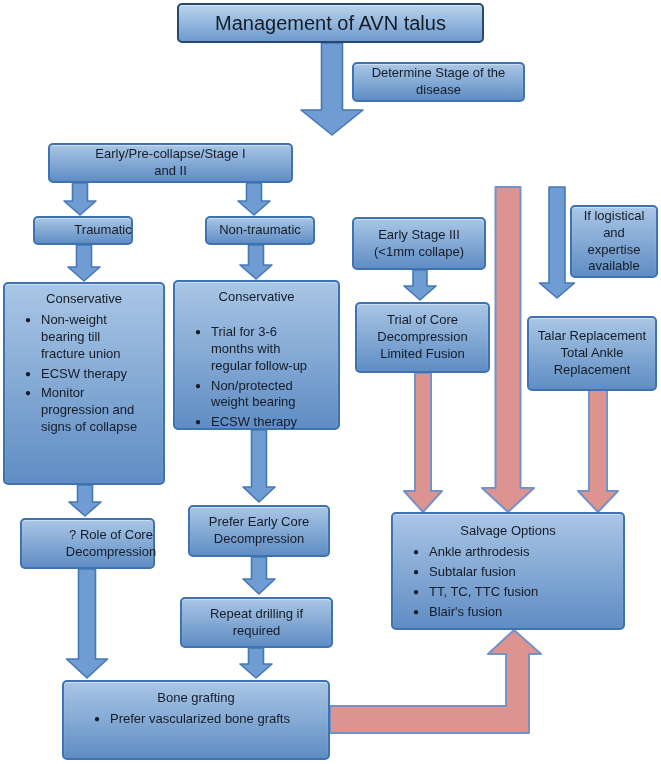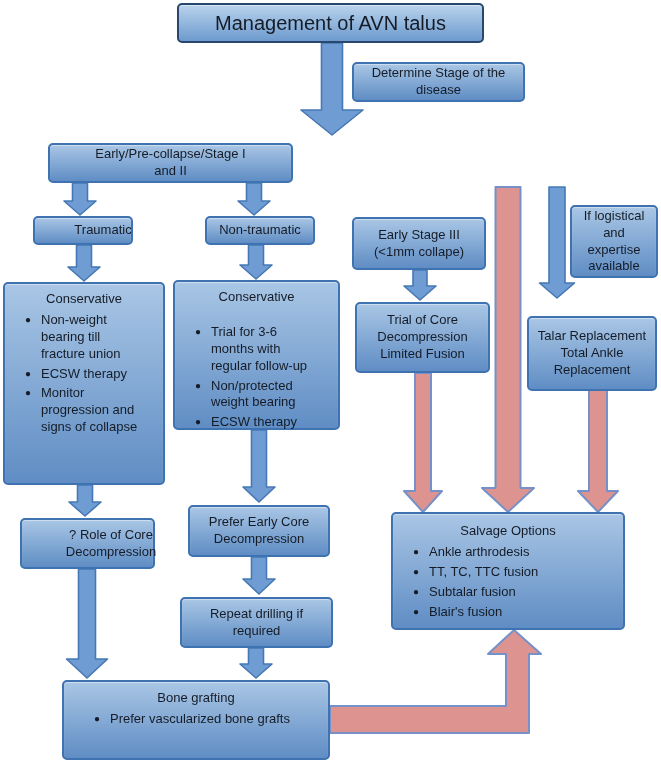--- a/index.html
+++ b/index.html
@@ -150,22 +150,22 @@
 
   <div class="box" style="left:180px;top:597px;width:153px;height:51px;">
     <span>Repeat drilling if
 required</span>
   </div>
 
   <div class="box listbox" style="left:391px;top:512px;width:234px;height:118px;padding-top:9px;">
     <div class="box-title">Salvage Options</div>
     <ul>
         <li>Ankle arthrodesis</li>
+        <li>Subtalar fusion</li>
         <li>TT, TC, TTC fusion</li>
-        <li>Subtalar fusion</li>
         <li>Blair's fusion</li>
       </ul>
   </div>
 
   <div class="box listbox wide-indent" style="left:62px;top:680px;width:268px;height:80px;padding-top:8px;">
     <div class="box-title">Bone grafting</div>
     <ul>
         <li>Prefer vascularized bone grafts</li>
       </ul>
   </div>

